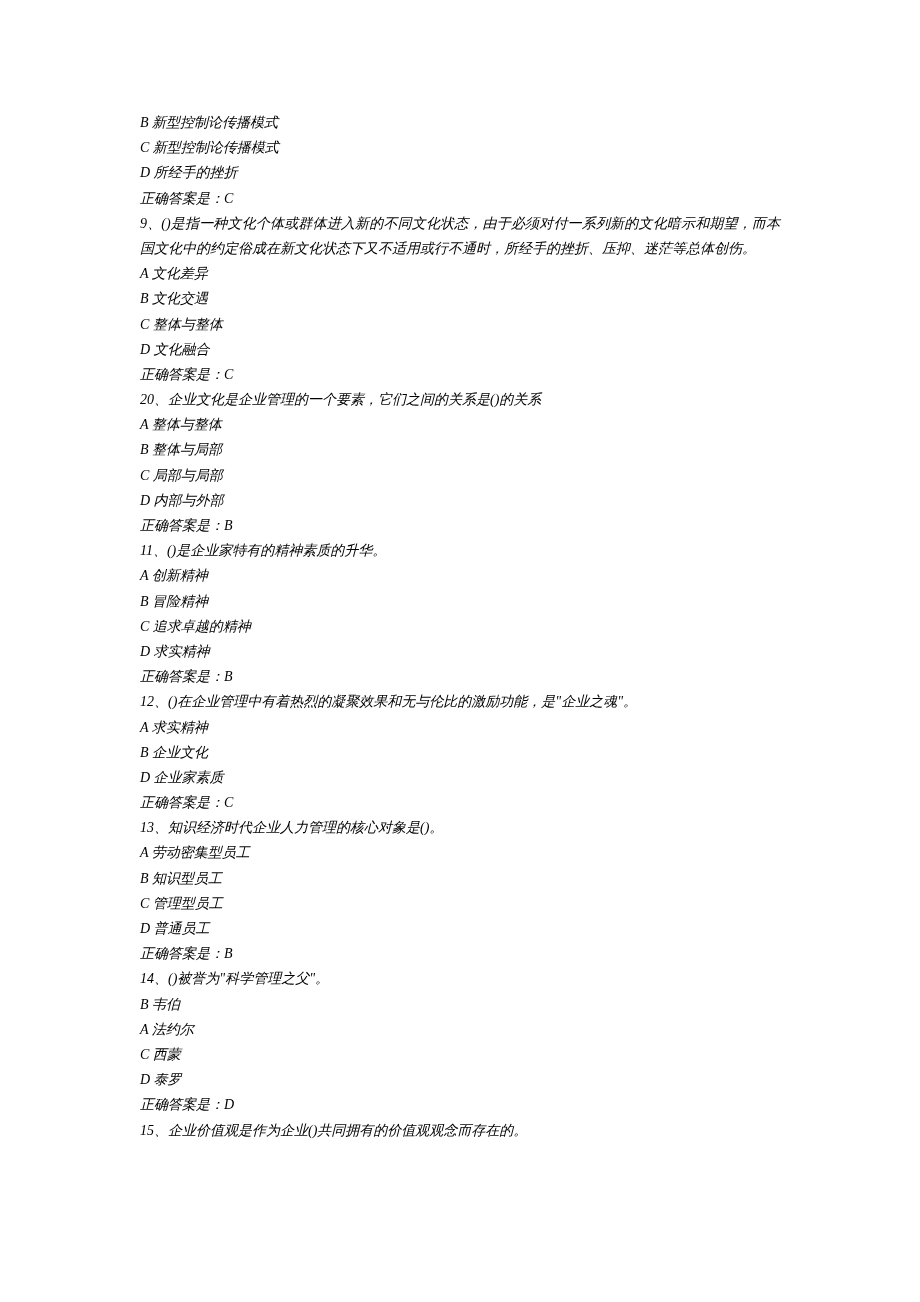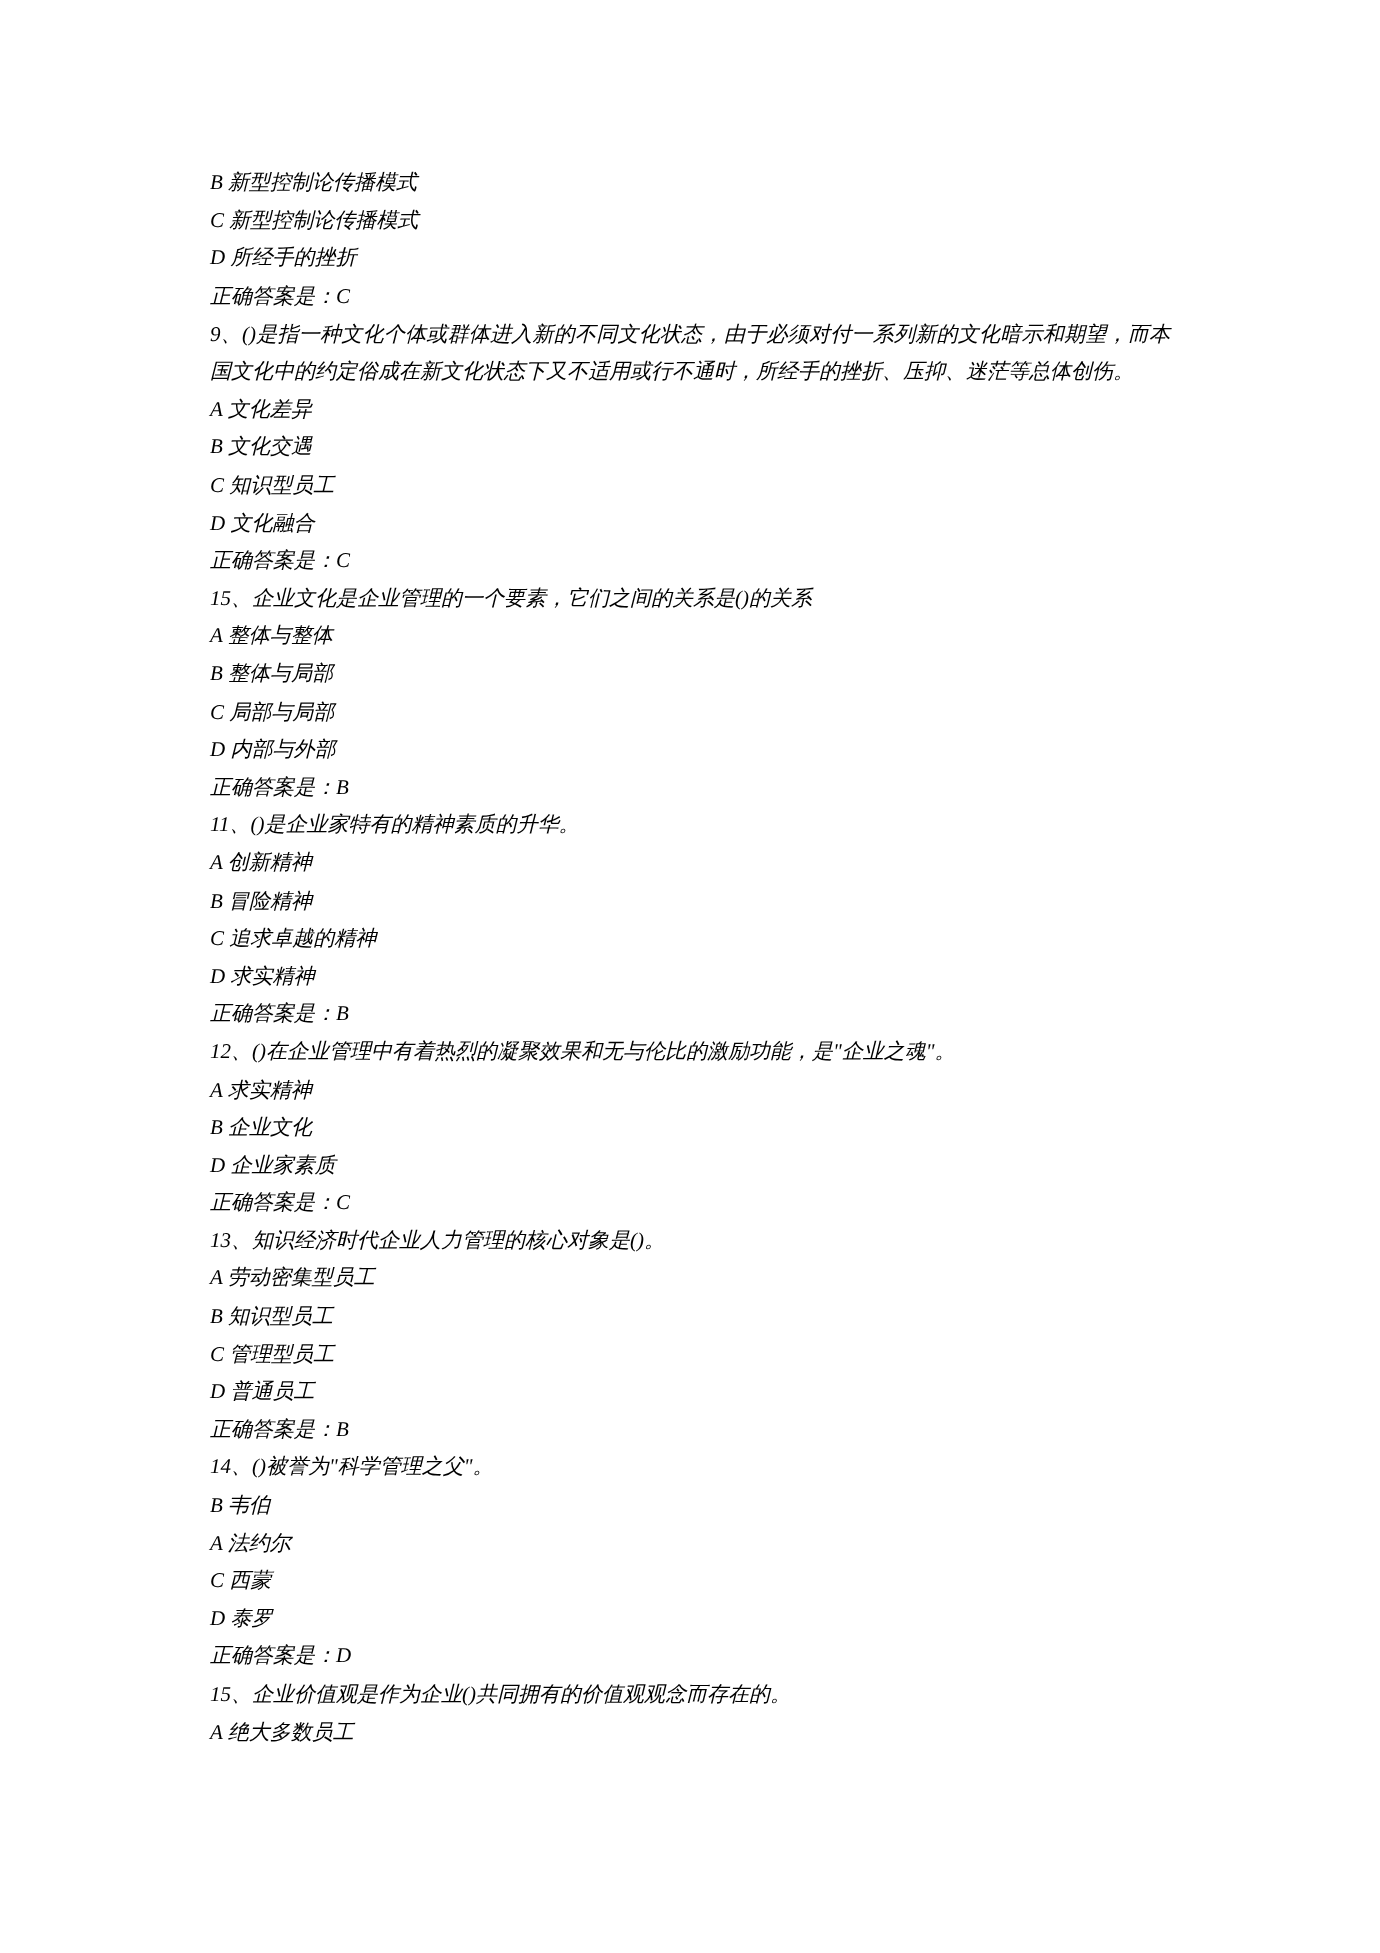--- a/index.html
+++ b/index.html
@@ -23,24 +23,24 @@
 <body>
 
 <div id="content">
     <span class="line">B 新型控制论传播模式</span>
     <span class="line">C 新型控制论传播模式</span>
     <span class="line">D 所经手的挫折</span>
     <span class="line">正确答案是：C</span>
     <span class="line">9、()是指一种文化个体或群体进入新的不同文化状态，由于必须对付一系列新的文化暗示和期望，而本国文化中的约定俗成在新文化状态下又不适用或行不通时，所经手的挫折、压抑、迷茫等总体创伤。</span>
     <span class="line">A 文化差异</span>
     <span class="line">B 文化交遇</span>
-    <span class="line">C 知识型员工</span>
+    <span class="line">C 整体与整体</span>
     <span class="line">D 文化融合</span>
     <span class="line">正确答案是：C</span>
-    <span class="line">15、企业文化是企业管理的一个要素，它们之间的关系是()的关系</span>
+    <span class="line">20、企业文化是企业管理的一个要素，它们之间的关系是()的关系</span>
     <span class="line">A 整体与整体</span>
     <span class="line">B 整体与局部</span>
     <span class="line">C 局部与局部</span>
     <span class="line">D 内部与外部</span>
     <span class="line">正确答案是：B</span>
     <span class="line">11、()是企业家特有的精神素质的升华。</span>
     <span class="line">A 创新精神</span>
     <span class="line">B 冒险精神</span>
     <span class="line">C 追求卓越的精神</span>
     <span class="line">D 求实精神</span>
@@ -56,14 +56,13 @@
     <span class="line">C 管理型员工</span>
     <span class="line">D 普通员工</span>
     <span class="line">正确答案是：B</span>
     <span class="line">14、()被誉为"科学管理之父"。</span>
     <span class="line">B 韦伯</span>
     <span class="line">A 法约尔</span>
     <span class="line">C 西蒙</span>
     <span class="line">D 泰罗</span>
     <span class="line">正确答案是：D</span>
     <span class="line">15、企业价值观是作为企业()共同拥有的价值观观念而存在的。</span>
-    <span class="line">A 绝大多数员工</span>
   </div>
 
 </body></html>

